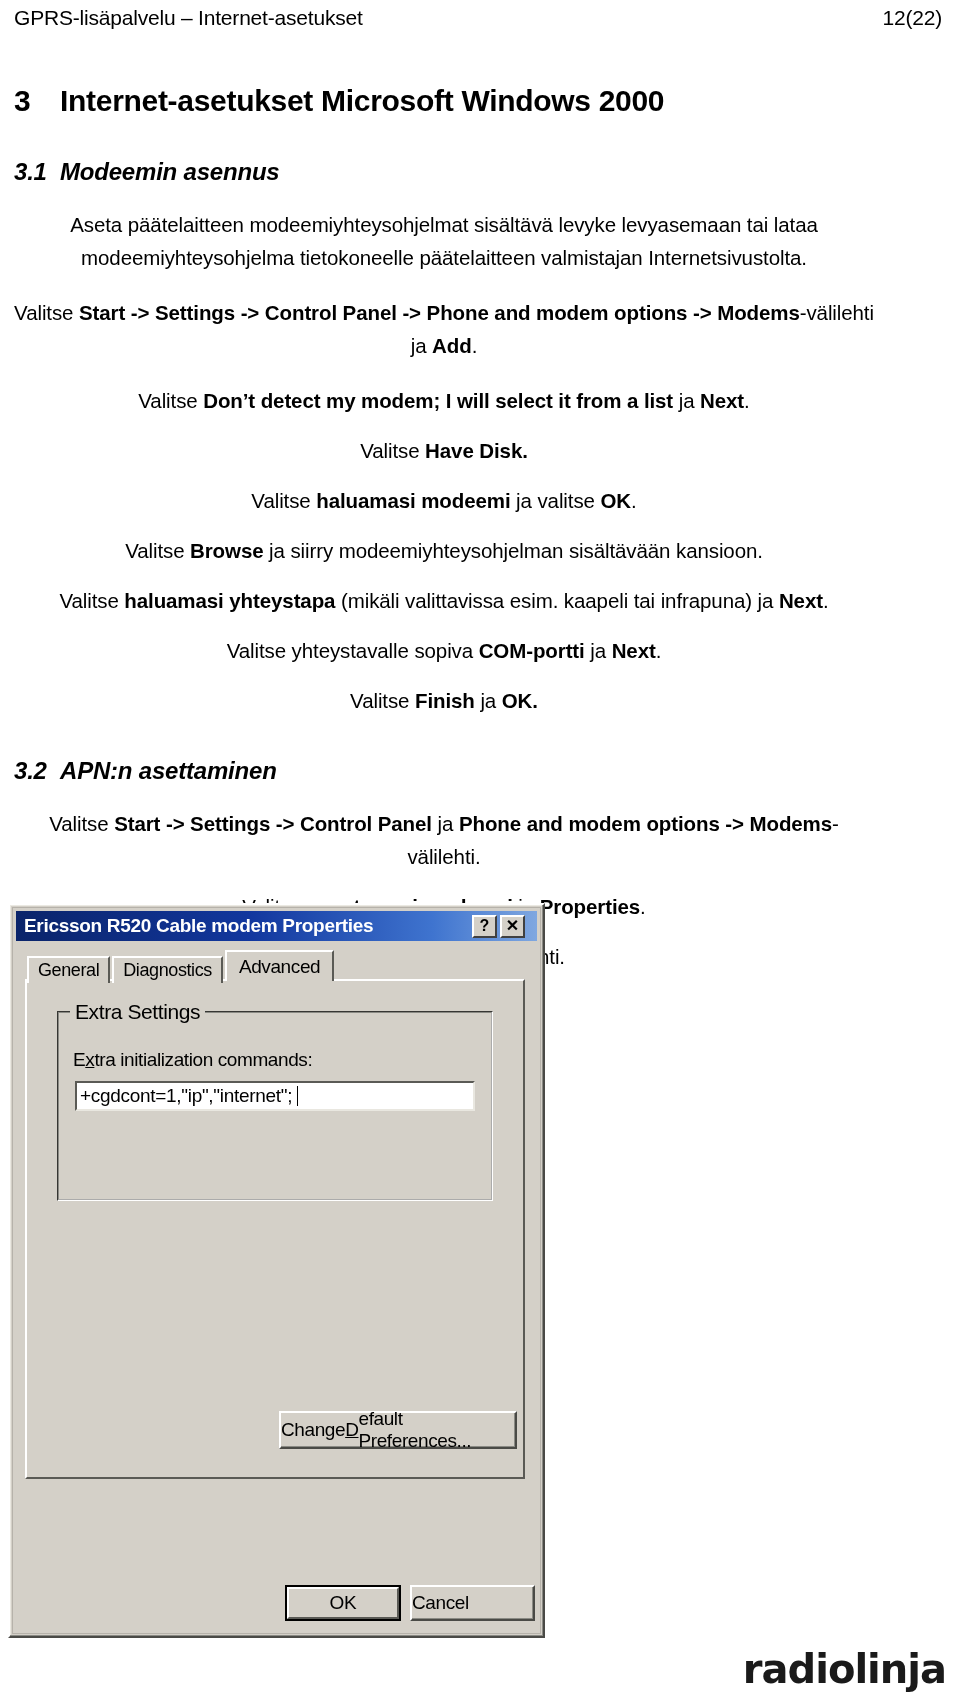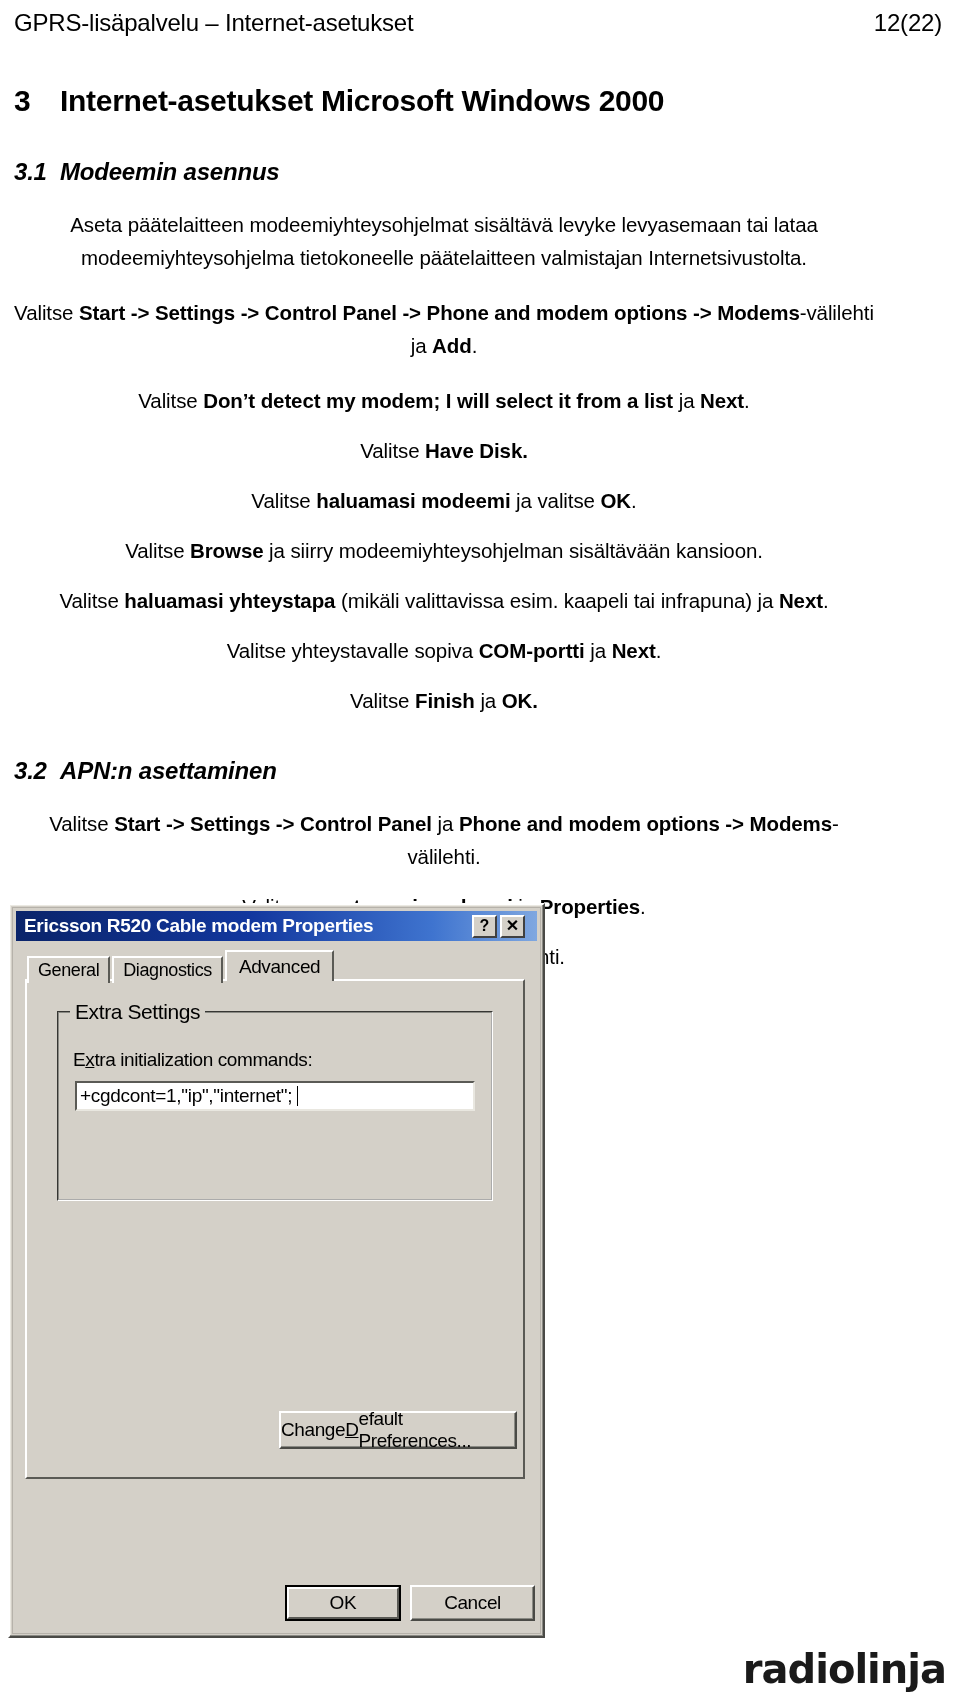--- a/index.html
+++ b/index.html
@@ -18,22 +18,22 @@
 
   
   .page-header {
     position: absolute;
     top: 6px;
     left: 14px;
     right: 18px;
     height: 34px;
     display: flex;
     justify-content: space-between;
-    align-items: center;
-    font-size: 24px;
+    align-items: flex-start;
+    font-size: 21px;
     letter-spacing: -0.2px;
   }
   .page-header .hdr-title { white-space: nowrap; }
   .page-header .hdr-page  { white-space: nowrap; }
 
   
   .doc {
     position: absolute;
     left: 14px;
     top: 70px;
@@ -238,21 +238,20 @@
 
   .btn {
     background: #d4d0c8;
     border-top: 2px solid #ffffff;
     border-left: 2px solid #ffffff;
     border-right: 2px solid #4a4a46;
     border-bottom: 2px solid #4a4a46;
     box-sizing: border-box;
     display: flex;
     align-items: center;
-    justify-content: center;
     font-size: 19px;
     letter-spacing: -0.4px;
     color: #000;
     box-shadow: inset -1px -1px 0 #8a8a84;
   }
   .btn u { text-decoration: underline; }
 
   .btn-changedefault {
     position: absolute;
     left: 252px;

